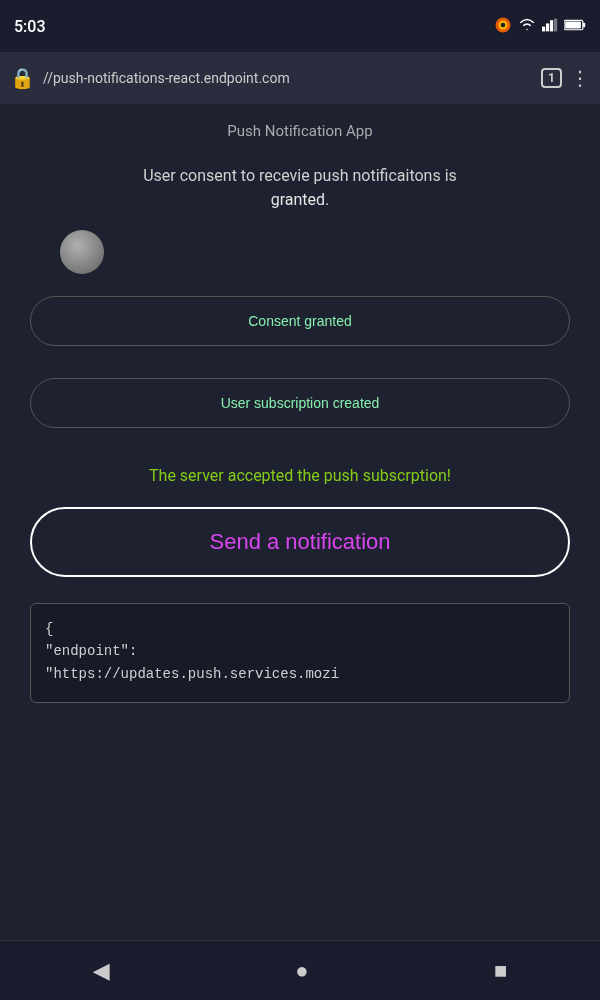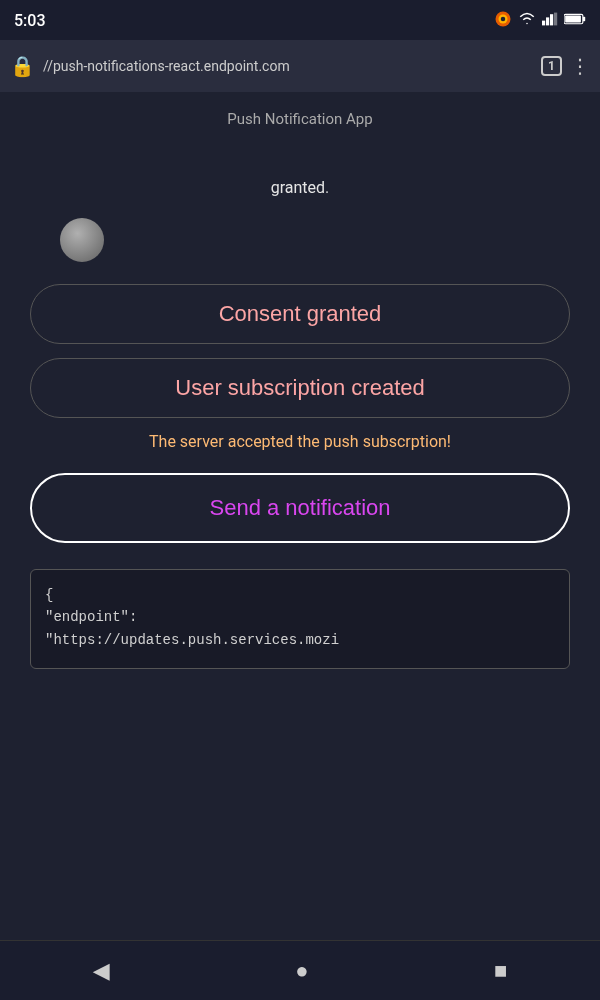--- a/index.html
+++ b/index.html
@@ -16,21 +16,21 @@
       flex-direction: column;
     }
 
     
     .status-bar {
       background: #1a1d2e;
       display: flex;
       align-items: center;
       justify-content: space-between;
       padding: 6px 14px;
-      height: 40px;
+      height: 52px;
       flex-shrink: 0;
     }
     .status-time {
       font-size: 16px;
       font-weight: 500;
       color: #fff;
     }
     .status-icons {
       display: flex;
       align-items: center;
@@ -121,34 +121,35 @@
       align-self: flex-start;
       margin-left: 30px;
     }
 
     
     .status-btn {
       width: 100%;
       border: 1.5px solid #555;
       border-radius: 50px;
       background: transparent;
-      color: #fca5a5;
-      font-size: 22px;
+      color: #86efac;
+      font-size: 14px;
       padding: 16px 20px;
       text-align: center;
-      margin-bottom: 14px;
+      margin-bottom: 32px;
       cursor: default;
     }
 
     
     .server-accepted {
       text-align: center;
       font-size: 16px;
-      color: #fdba74;
+      color: #84cc16;
       margin-bottom: 22px;
+      margin-top: 6px;
     }
 
     
     .send-btn {
       width: 100%;
       border: 2.5px solid #fff;
       border-radius: 50px;
       background: transparent;
       color: #d946ef;
       font-size: 22px;
@@ -250,20 +251,21 @@
   <span class="menu-dots">⋮</span>
 </div>
 
 <div class="main-content">
 
   <div class="page-title-hint">
     <span>Push Notification App</span>
   </div>
 
   <div class="consent-text">
+    <span>User consent to recevie push notificaitons is</span>
     <br>
     <strong>granted</strong><span>.</span>
   </div>
 
   <div class="loading-circle"></div>
 
   <button class="status-btn">Consent granted</button>
   <button class="status-btn">User subscription created</button>
 
   <div class="server-accepted">

